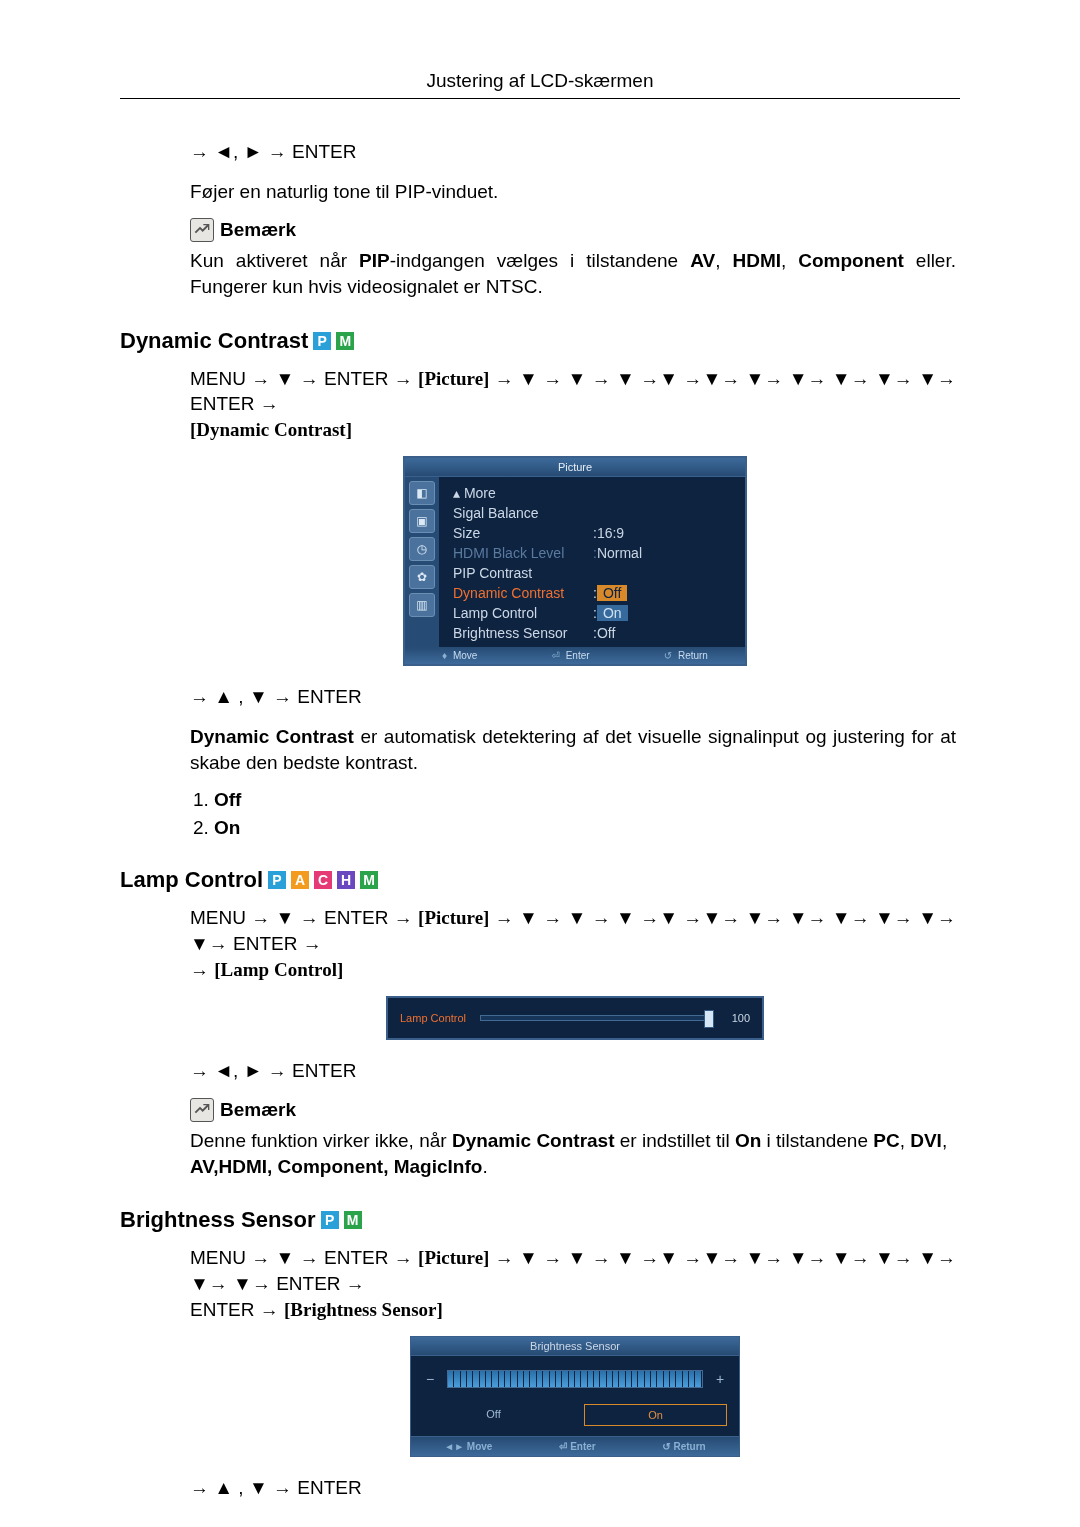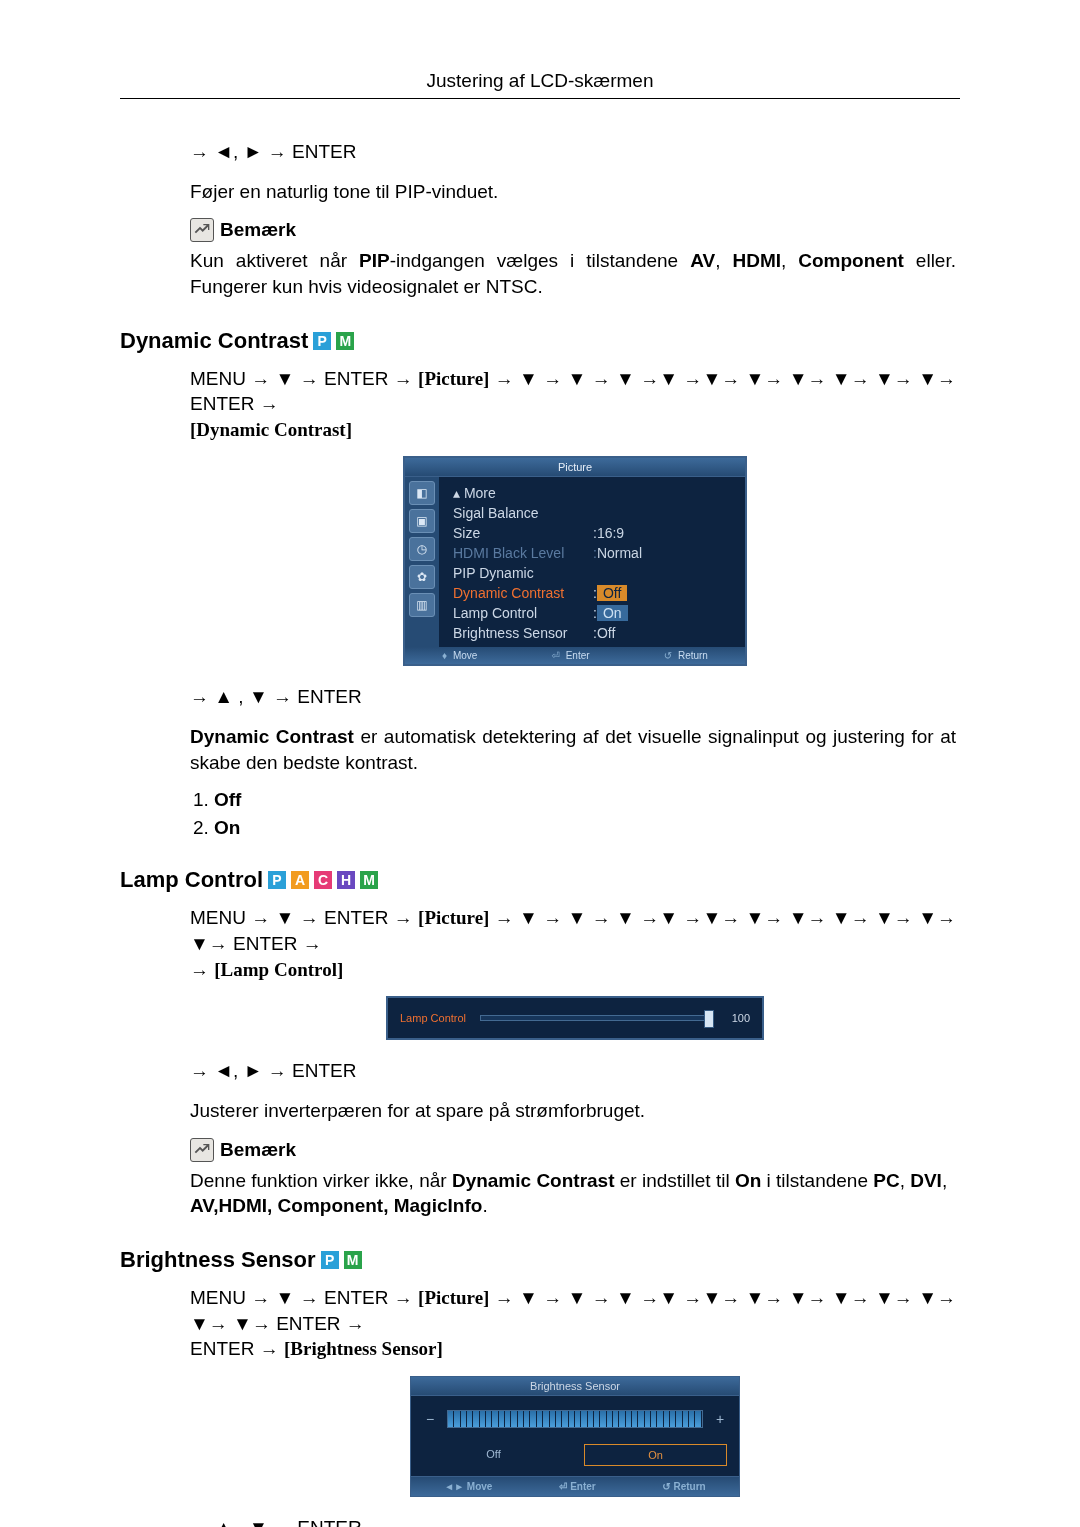--- a/index.html
+++ b/index.html
@@ -296,21 +296,21 @@
               <span class="lbl">Size</span>
               <span>:  </span>
               <span class="val">16:9</span>
             </div>
             <div class="row dim">
               <span class="lbl">HDMI Black Level</span>
               <span>:  </span>
               <span class="val">Normal</span>
             </div>
             <div class="row">
-              <span class="lbl">PIP Dynamic</span>
+              <span class="lbl">PIP Contrast</span>
             </div>
             <div class="row hl">
               <span class="lbl">Dynamic Contrast</span>
               <span>:  </span>
               <span class="valbox-sel">Off</span>
             </div>
             <div class="row">
               <span class="lbl">Lamp Control</span>
               <span>:  </span>
               <span class="valbox-on">On</span>
@@ -354,21 +354,20 @@
 
     <div class="osd-lamp">
       <span class="lbl">Lamp Control</span>
       <div class="track">
         <div class="thumb"></div>
       </div>
       <span class="val">100</span>
     </div>
 
     <p class="para">→ ◄, ► → ENTER</p>
-    <p class="para">Justerer inverterpæren for at spare på strømforbruget.</p>
 
     <div class="note-row">
       <span class="note-icon">
         <svg viewBox="0 0 24 24">
             <path fill="#555" d="M3 17l6-6 4 4 8-8v5h2V3h-9v2h5l-6 6-4-4-8 8z"></path>
           </svg>
       </span>
       <span class="bold">Bemærk</span>
     </div>
     <p class="para">

